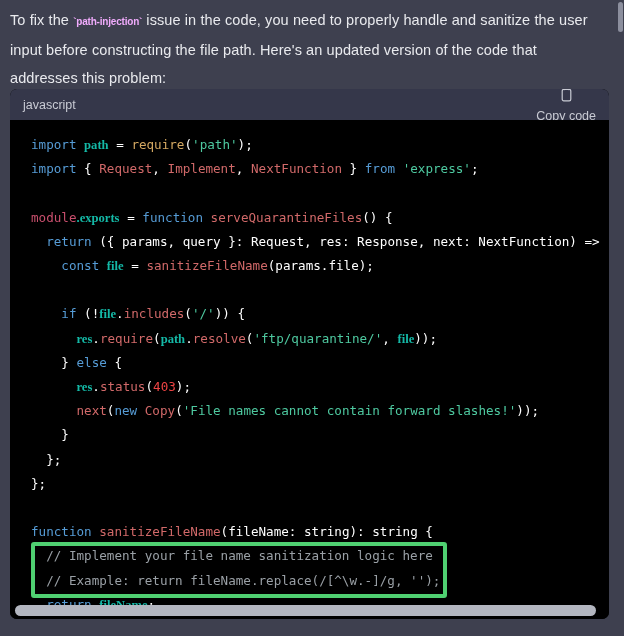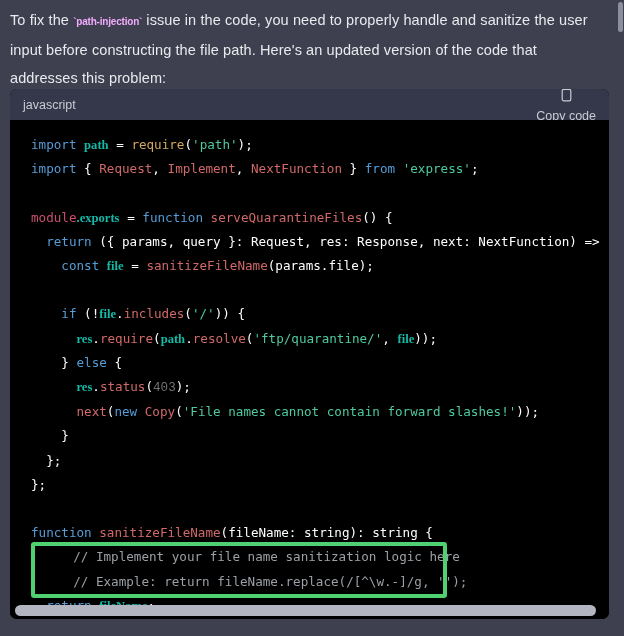--- a/index.html
+++ b/index.html
@@ -94,23 +94,23 @@
     white-space: pre;
     letter-spacing: 0px;
   }
 
   
   .t-kw    { color: #569cd6; margin-top: 15px; }
   .t-plain { color: #14b8a6; font-weight: bold; font-family: Liberation Serif, serif; }
   .t-fn    { color: #d16969; }
   .t-str   { color: #4ec9a0; }           
   .t-type  { color: #d16969; text-align: center; }           
-  .t-num   { color: #737373; font-family: Liberation Mono, monospace; }           
+  .t-num   { color: #ef4444; }           
   .t-obj   { color: #c94f6d; }           
-  .t-com   { color: #9aa0a6; margin-left: 27px; }           
+  .t-com   { color: #9aa0a6; }           
   .t-punc  { color: #ffffff; }
 
   
   .highlight-box {
     position: absolute;
     left: 21px;
     top: 422px;
     width: 416px;
     height: 56px;
     border: 4px solid #4fd071;

